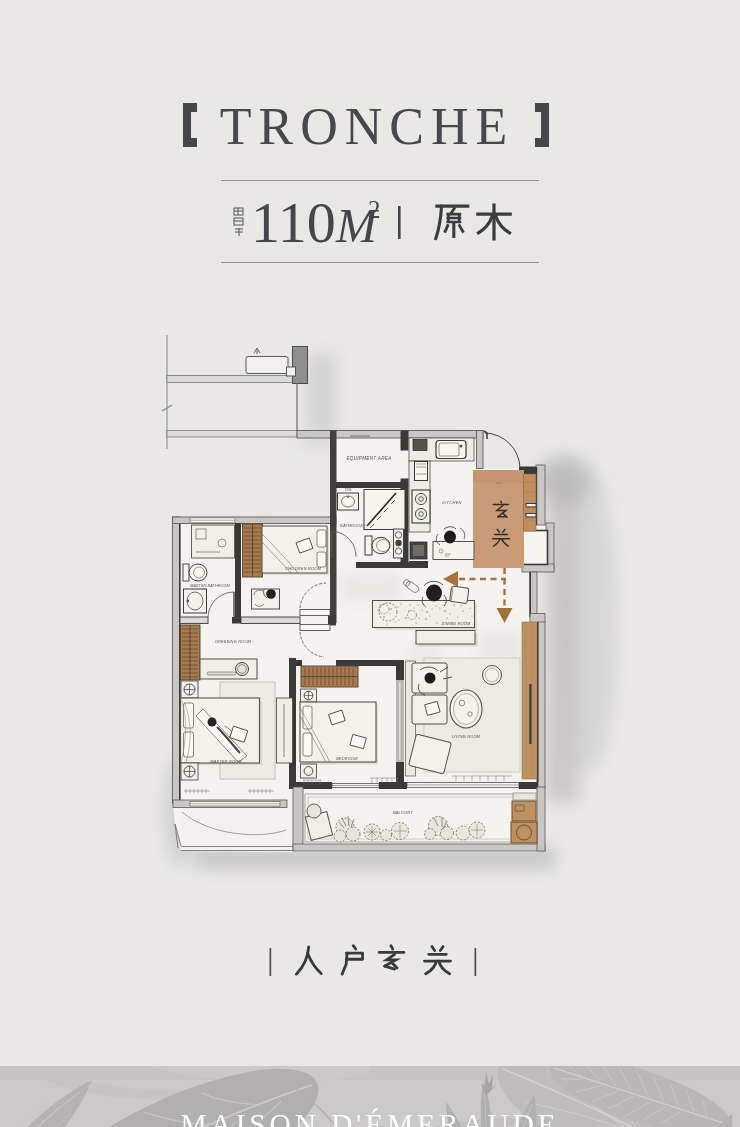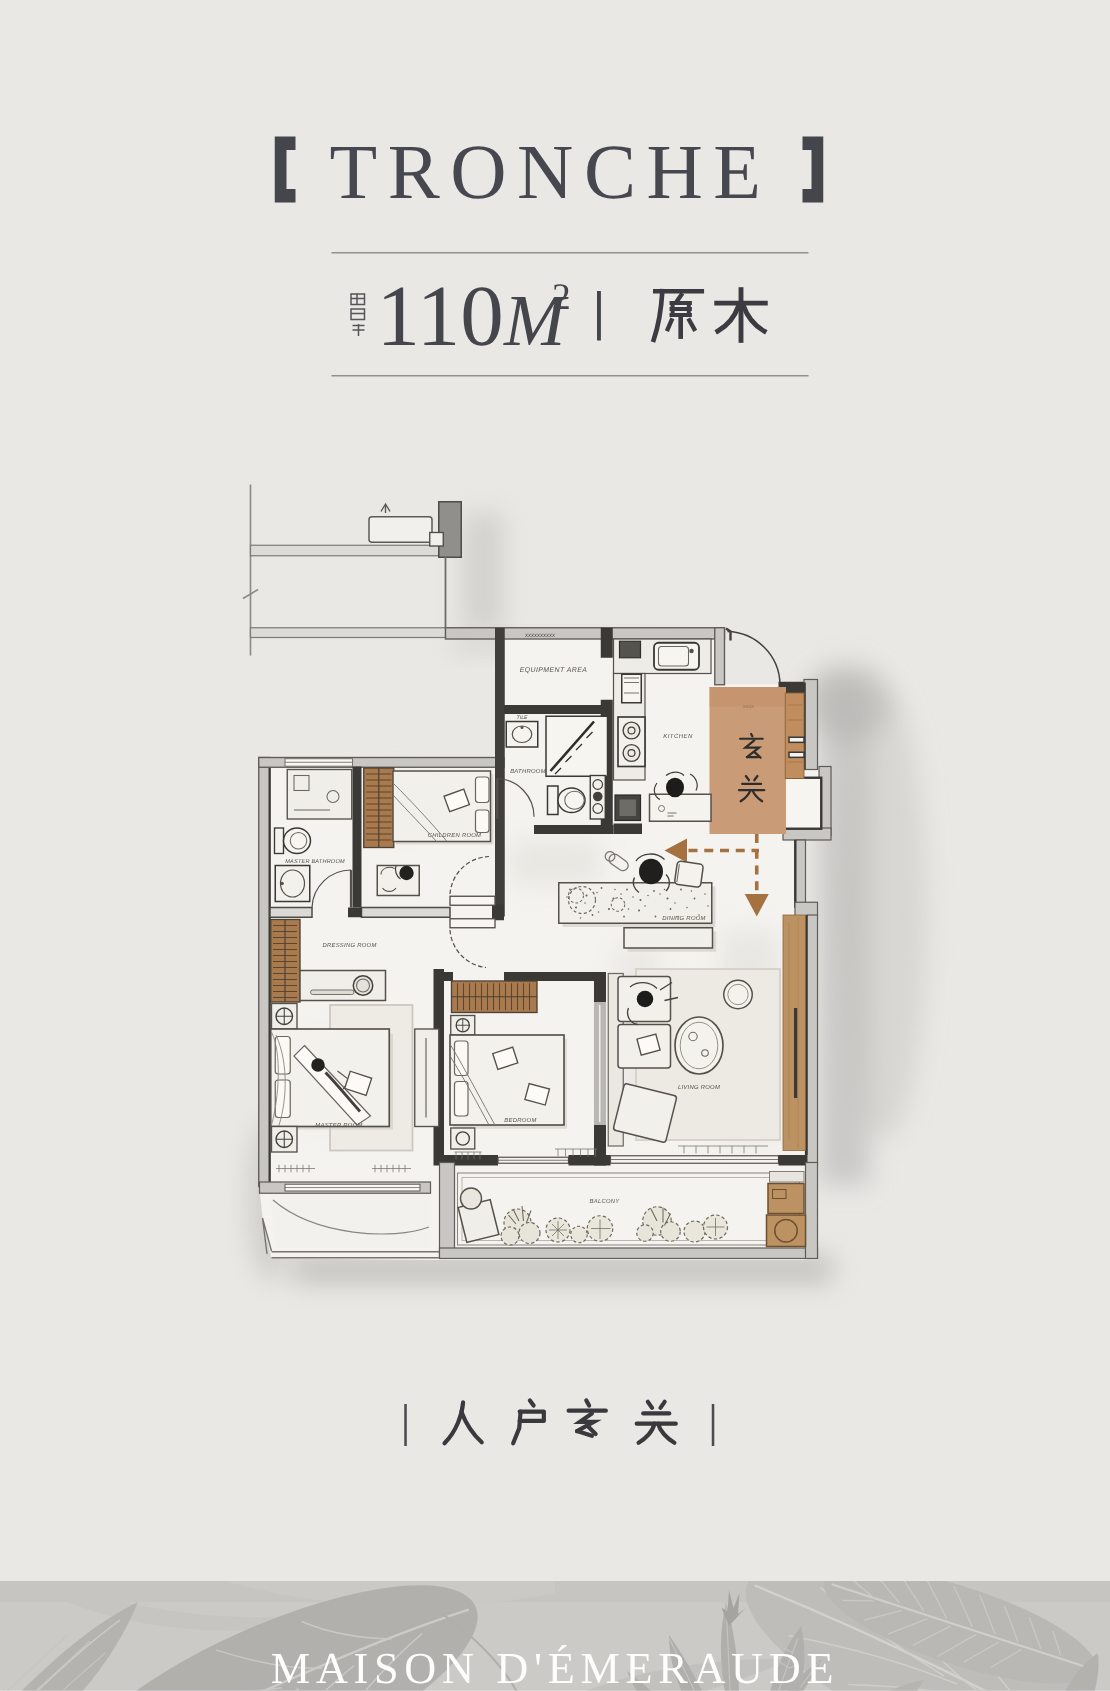--- a/index.html
+++ b/index.html
@@ -1,18 +1,18 @@
 <!DOCTYPE html>
 <html><head>
 <meta charset="utf-8">
 <style>
   html,body{margin:0;padding:0;}
   body{width:740px;height:1127px;background:#e9e8e5;position:relative;overflow:hidden;
        font-family:"Liberation Sans",sans-serif;}
-  .abs{position:absolute;}
+  .abs{position:absolute;margin-top:12px;}
 </style>
 </head>
 <body>
 
 <div class="abs" style="left:183px;top:89px;width:366px;height:50px;">
   <svg width="366" height="50" viewBox="0 0 366 50">
 
     <path d="M0,2 L14,2 L14,11 L8,11 L8,37 L14,37 L14,46 L0,46 Z" fill="#45454c"></path>
 
     <text x="184" y="43" text-anchor="middle" font-family="Liberation Serif, serif" font-size="52" letter-spacing="7" fill="#474750">TRONCHE</text>

